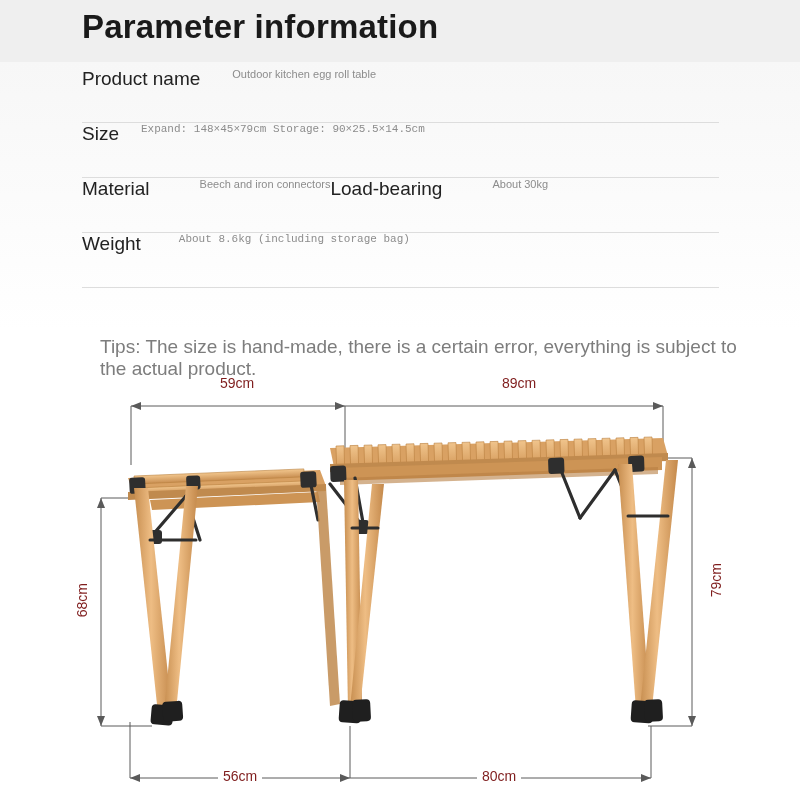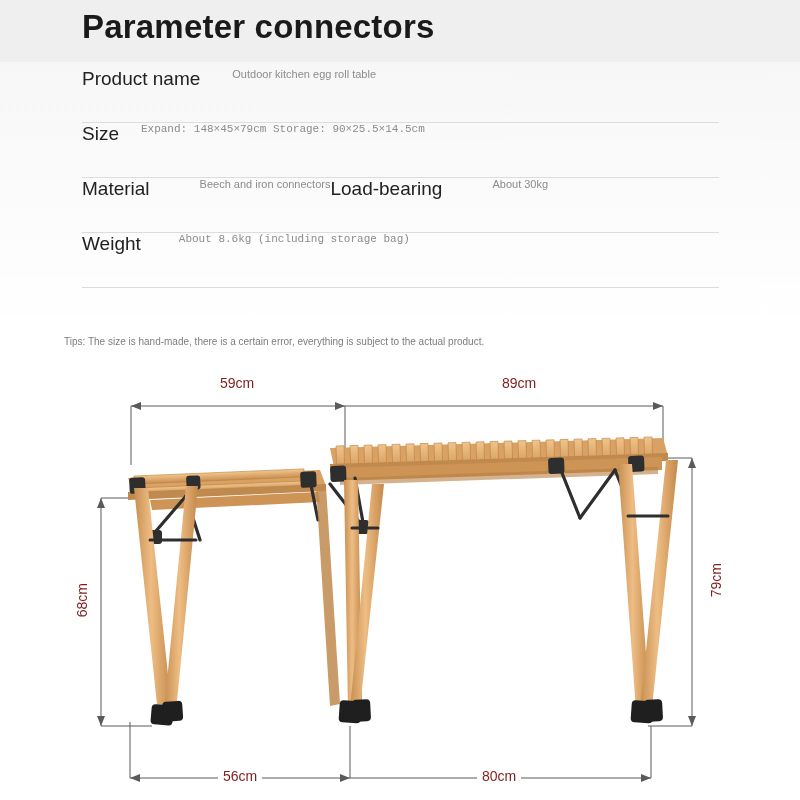--- a/index.html
+++ b/index.html
@@ -60,24 +60,24 @@
     color: #8c8c8c;
     white-space: nowrap;
   }
   .gap-a { margin-left: 22px; font-family: Liberation Mono, monospace; }
   .gap-b { margin-left: 14px; padding-left: 36px; }
   .gap-c { }
   .gap-wide { margin-left: 32px; }
 
   .tips {
     position: absolute;
-    left: 64px;
+    left: 100px;
     top: 336px;
     width: 650px;
-    font-size: 10px;
+    font-size: 19px;
     color: #7d7d7d;
   }
 
   
   .diagram {
     position: absolute;
     left: 0;
     top: 360px;
     width: 800px;
     height: 440px;
@@ -93,21 +93,21 @@
     writing-mode: vertical-rl;
     transform: rotate(180deg);
     padding: 5px 0;
   }
 </style>
 </head>
 <body>
 
 <div class="page">
 
-  <div class="title">Parameter connectors</div>
+  <div class="title">Parameter information</div>
 
   <div class="spec">
 
     <div class="spec-row">
       <span class="lbl">Product name</span>
       <span class="val gap-wide">Outdoor kitchen egg roll table</span>
     </div>
 
     <div class="spec-row">
       <span class="lbl">Size</span>

